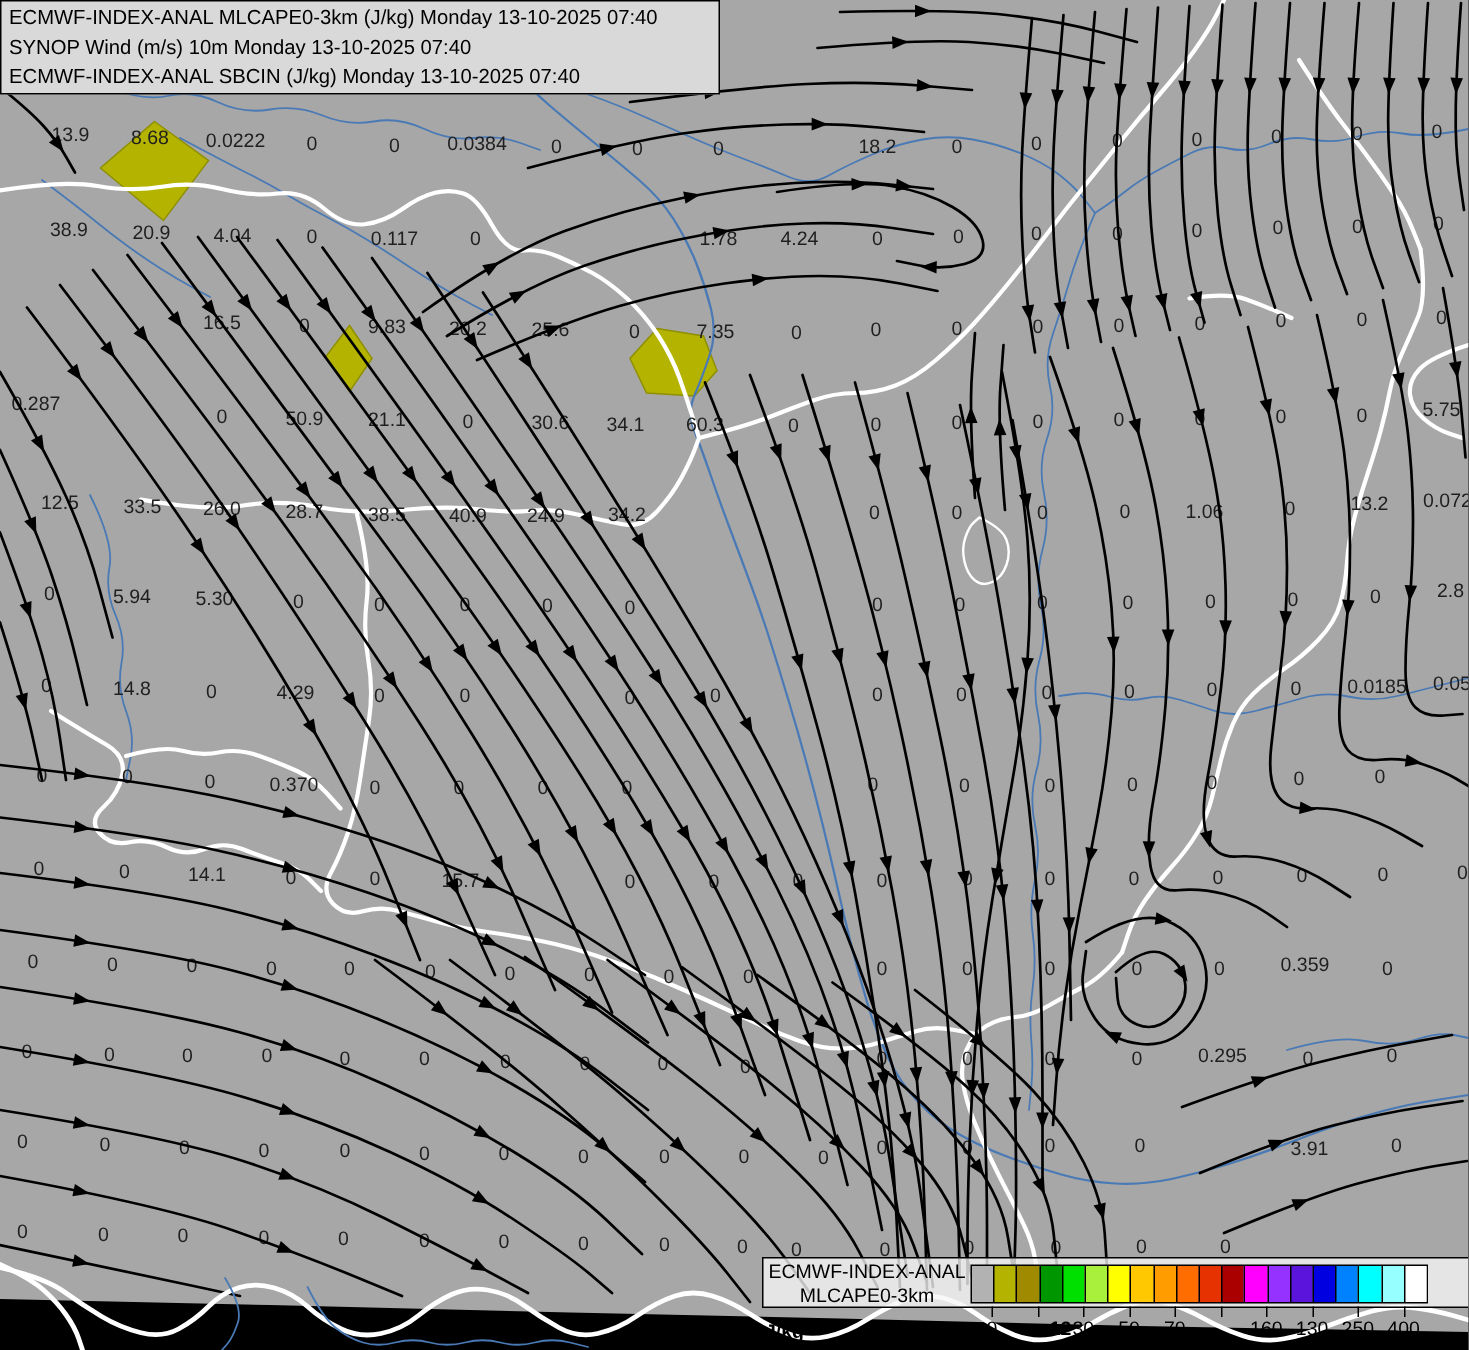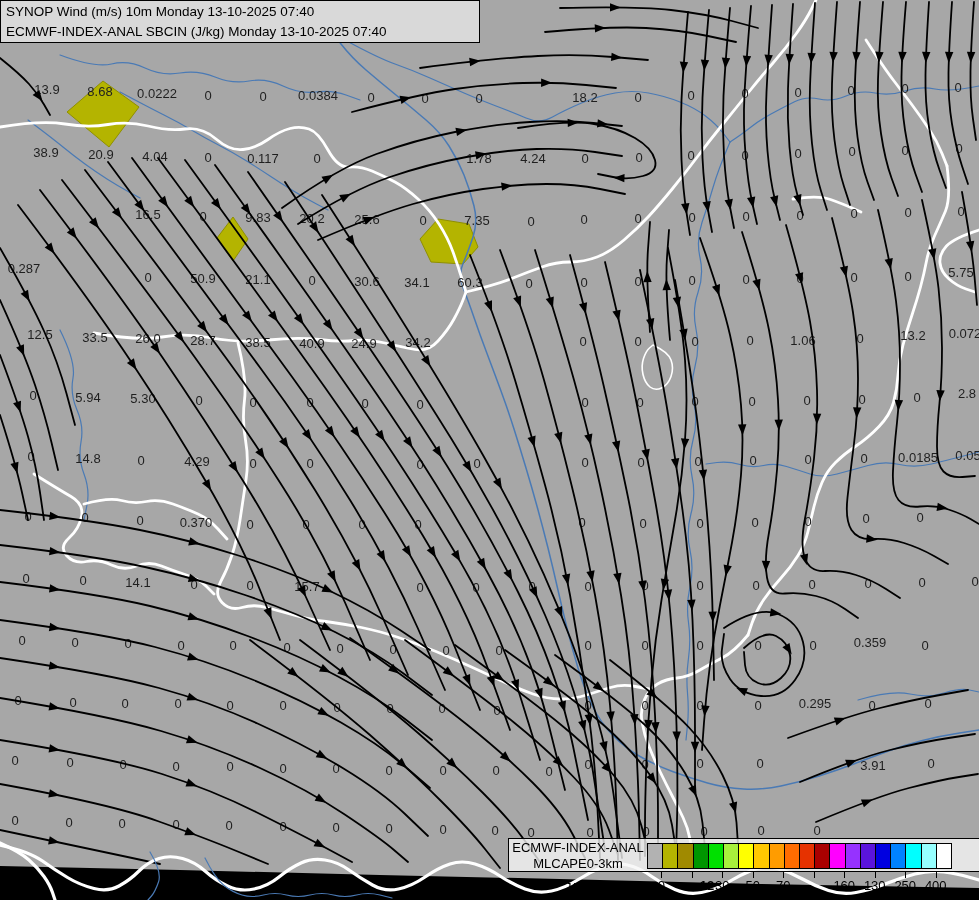--- a/index.html
+++ b/index.html
@@ -19,21 +19,21 @@
   .legend-box{position:absolute;left:0;top:0;width:538px;height:34px;
               background:rgba(246,246,246,0.78);border-top:1px solid #000;
               border-left:1px solid #000;border-bottom:1px solid #000;box-sizing:border-box;}
   .legend-titles{position:absolute;left:2px;top:1px;width:134px;text-align:center;line-height:16px;}
   .colorbar{position:absolute;left:138px;top:4px;width:305px;height:26px;display:flex;
             border:1px solid #000;box-sizing:border-box;}
   .colorbar .cell{flex:1 1 0;border-left:1px solid #000;}
   .colorbar .cell:first-child{border-left:none;}
   .tick{position:absolute;width:1px;height:7px;background:#000;top:33px;}
   .ticklabel{position:absolute;top:40px;width:44px;margin-left:-22px;text-align:center;}
-  .legend-unit{position:absolute;left:2px;top:42px;width:134px;text-align:center;}
+  .legend-unit{position:absolute;left:2px;top:42px;width:134px;text-align:left;font-weight:bold;}
 </style>
 </head>
 <body>
 
 <div class="screen">
 
   <svg class="map" id="map-svg" viewBox="0 0 979 900">
     <g id="g-patches">
         <polygon points="103,81 139,107 109,147 67,112" class="patch" fill="#b4b400"></polygon>
         <polygon points="233,217 248,239 233,261 217,238" class="patch" fill="#b4b400"></polygon>
@@ -558,20 +558,21 @@
       </g>
     <g id="g-overlay">
         <path d="M0 845 Q30 852 42.5 861 Q55 870 67.5 877.5 Q80 885 94 888.5 Q108 892 119 886 Q130 880 139 871 Q148 862 159 858.5 Q170 855 182.5 858.5 Q195 862 205 871 Q215 880 227.5 886 Q240 892 254 889 Q268 886 279 877 Q290 868 301 863 Q312 858 325 860 Q338 862 349 870 Q360 878 372.5 885 Q385 892 398.5 889 Q412 886 425 877 Q438 868 450 864 Q462 860 475 864 Q488 868 500 876 Q512 884 525 889 Q538 894 551.5 891 Q565 888 577.5 880 Q590 872 602.5 867 Q615 862 627.5 865 Q640 868 651 876 Q662 884 675 889.5 Q688 895 701.5 892.5 Q715 890 727.5 882.5 Q740 875 752.5 870 Q765 865 777.5 868.5 Q790 872 802.5 879 Q815 886 828.5 890.5 Q842 895 856 892.5 Q870 890 885 884 Q900 878 915 874 Q930 870 944 872 Q958 874 968.5 877 L979 880" class="border" stroke-width="3.2"></path>
         <path d="M0 843 Q20 852 29 860 Q38 868 44 876.5 Q50 885 52.5 892.5 L55 900" class="border" stroke-width="3.2"></path>
         <path d="M150 852 Q162 872 158.5 882 Q155 892 151.5 896 L148 900" class="river" stroke-width="1.2"></path>
         <path d="M205 858 Q215 878 223.5 885 Q232 892 242 895 Q252 898 263.5 895 Q275 892 286.5 895 Q298 898 310 895 Q322 892 333.5 895 Q345 898 356.5 895 Q368 892 380 895 L392 898" class="river" stroke-width="1.2"></path>
       </g>
   </svg>
 
   <div class="header-box">
+    <div>ECMWF-INDEX-ANAL MLCAPE0-3km (J/kg) Monday 13-10-2025 07:40</div>
     <div>SYNOP Wind (m/s) 10m Monday 13-10-2025 07:40</div>
     <div>ECMWF-INDEX-ANAL SBCIN (J/kg) Monday 13-10-2025 07:40</div>
   </div>
 
   <div class="legend">
     <div class="legend-box">
       <div class="legend-titles">
         <div>ECMWF-INDEX-ANAL</div>
         <div>MLCAPE0-3km</div>
       </div>

